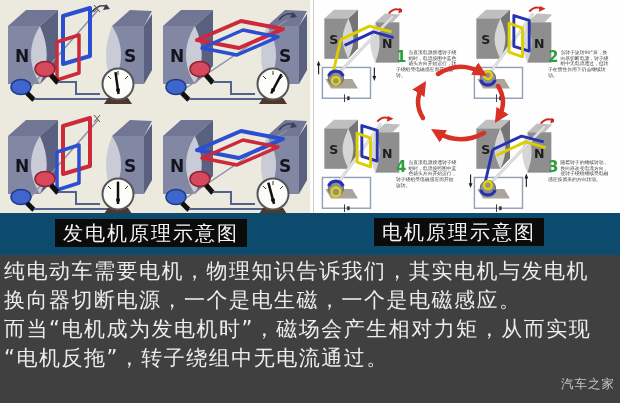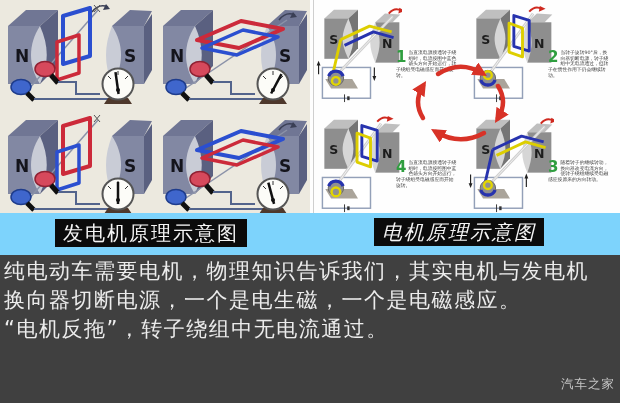--- a/index.html
+++ b/index.html
@@ -21,25 +21,25 @@
   .mloopY{fill:none;stroke:#ddce00;stroke-width:3;stroke-linejoin:round;}
   .mloopB{fill:none;stroke:#2733ae;stroke-width:3;stroke-linejoin:round;}
   .mswap .mloopY{stroke:#2733ae;}
   .mswap .mloopB{stroke:#ddce00;}
   .wire{fill:none;stroke:#53648c;stroke-width:2;}
   .step{position:absolute;left:82px;top:46px;width:62px;color:#3b3b3b;}
   .stepnum{float:left;font-size:15px;font-weight:bold;color:#2f9e3f;line-height:15px;margin-right:2px;}
   .steptext{display:block;font-size:4.8px;line-height:5.7px;text-align:left;}
   .cycle{position:absolute;left:0;top:0;width:310px;height:213px;pointer-events:none;}
   
-  .strip{position:absolute;left:0;top:213px;width:620px;height:42px;background:#7dd3fc;}
+  .strip{position:absolute;left:0;top:213px;width:620px;height:42px;background:#0c4a6e;}
   .tag{position:absolute;height:28px;line-height:28px;padding:0 8px;background:#0b0b0b;color:#f4f4f4;
        font-size:20px;letter-spacing:2px;white-space:nowrap;}
   .tag-left{left:55px;top:6px;}
-  .tag-right{left:374px;top:5px;font-style:italic;}
+  .tag-right{left:374px;top:5px;}
   
   .body-block{position:absolute;left:0;top:255px;width:620px;height:148px;background:#404040;
               color:#ececec;font-size:21px;line-height:29px;letter-spacing:1.5px;padding-top:2px;box-sizing:border-box;}
   .body-line{white-space:nowrap;padding-left:4px;}
   .watermark{position:absolute;right:5px;bottom:5px;font-size:12.5px;letter-spacing:1px;color:#c4c4c4;margin-left:13px;}
 </style>
 </head>
 <body>
 
 <div class="screen">
@@ -426,17 +426,18 @@
   </div>
 
   <div class="strip">
     <div class="tag tag-left">发电机原理示意图</div>
     <div class="tag tag-right">电机原理示意图</div>
   </div>
 
   <div class="body-block">
     <div class="body-line">纯电动车需要电机，物理知识告诉我们，其实电机与发电机</div>
     <div class="body-line">换向器切断电源，一个是电生磁，一个是电磁感应。</div>
+    <div class="body-line">而当“电机成为发电机时”，磁场会产生相对力矩，从而实现</div>
     <div class="body-line">“电机反拖”，转子绕组中无电流通过。</div>
     <div class="watermark">汽车之家</div>
   </div>
 
 </div>
 
 </body></html>

